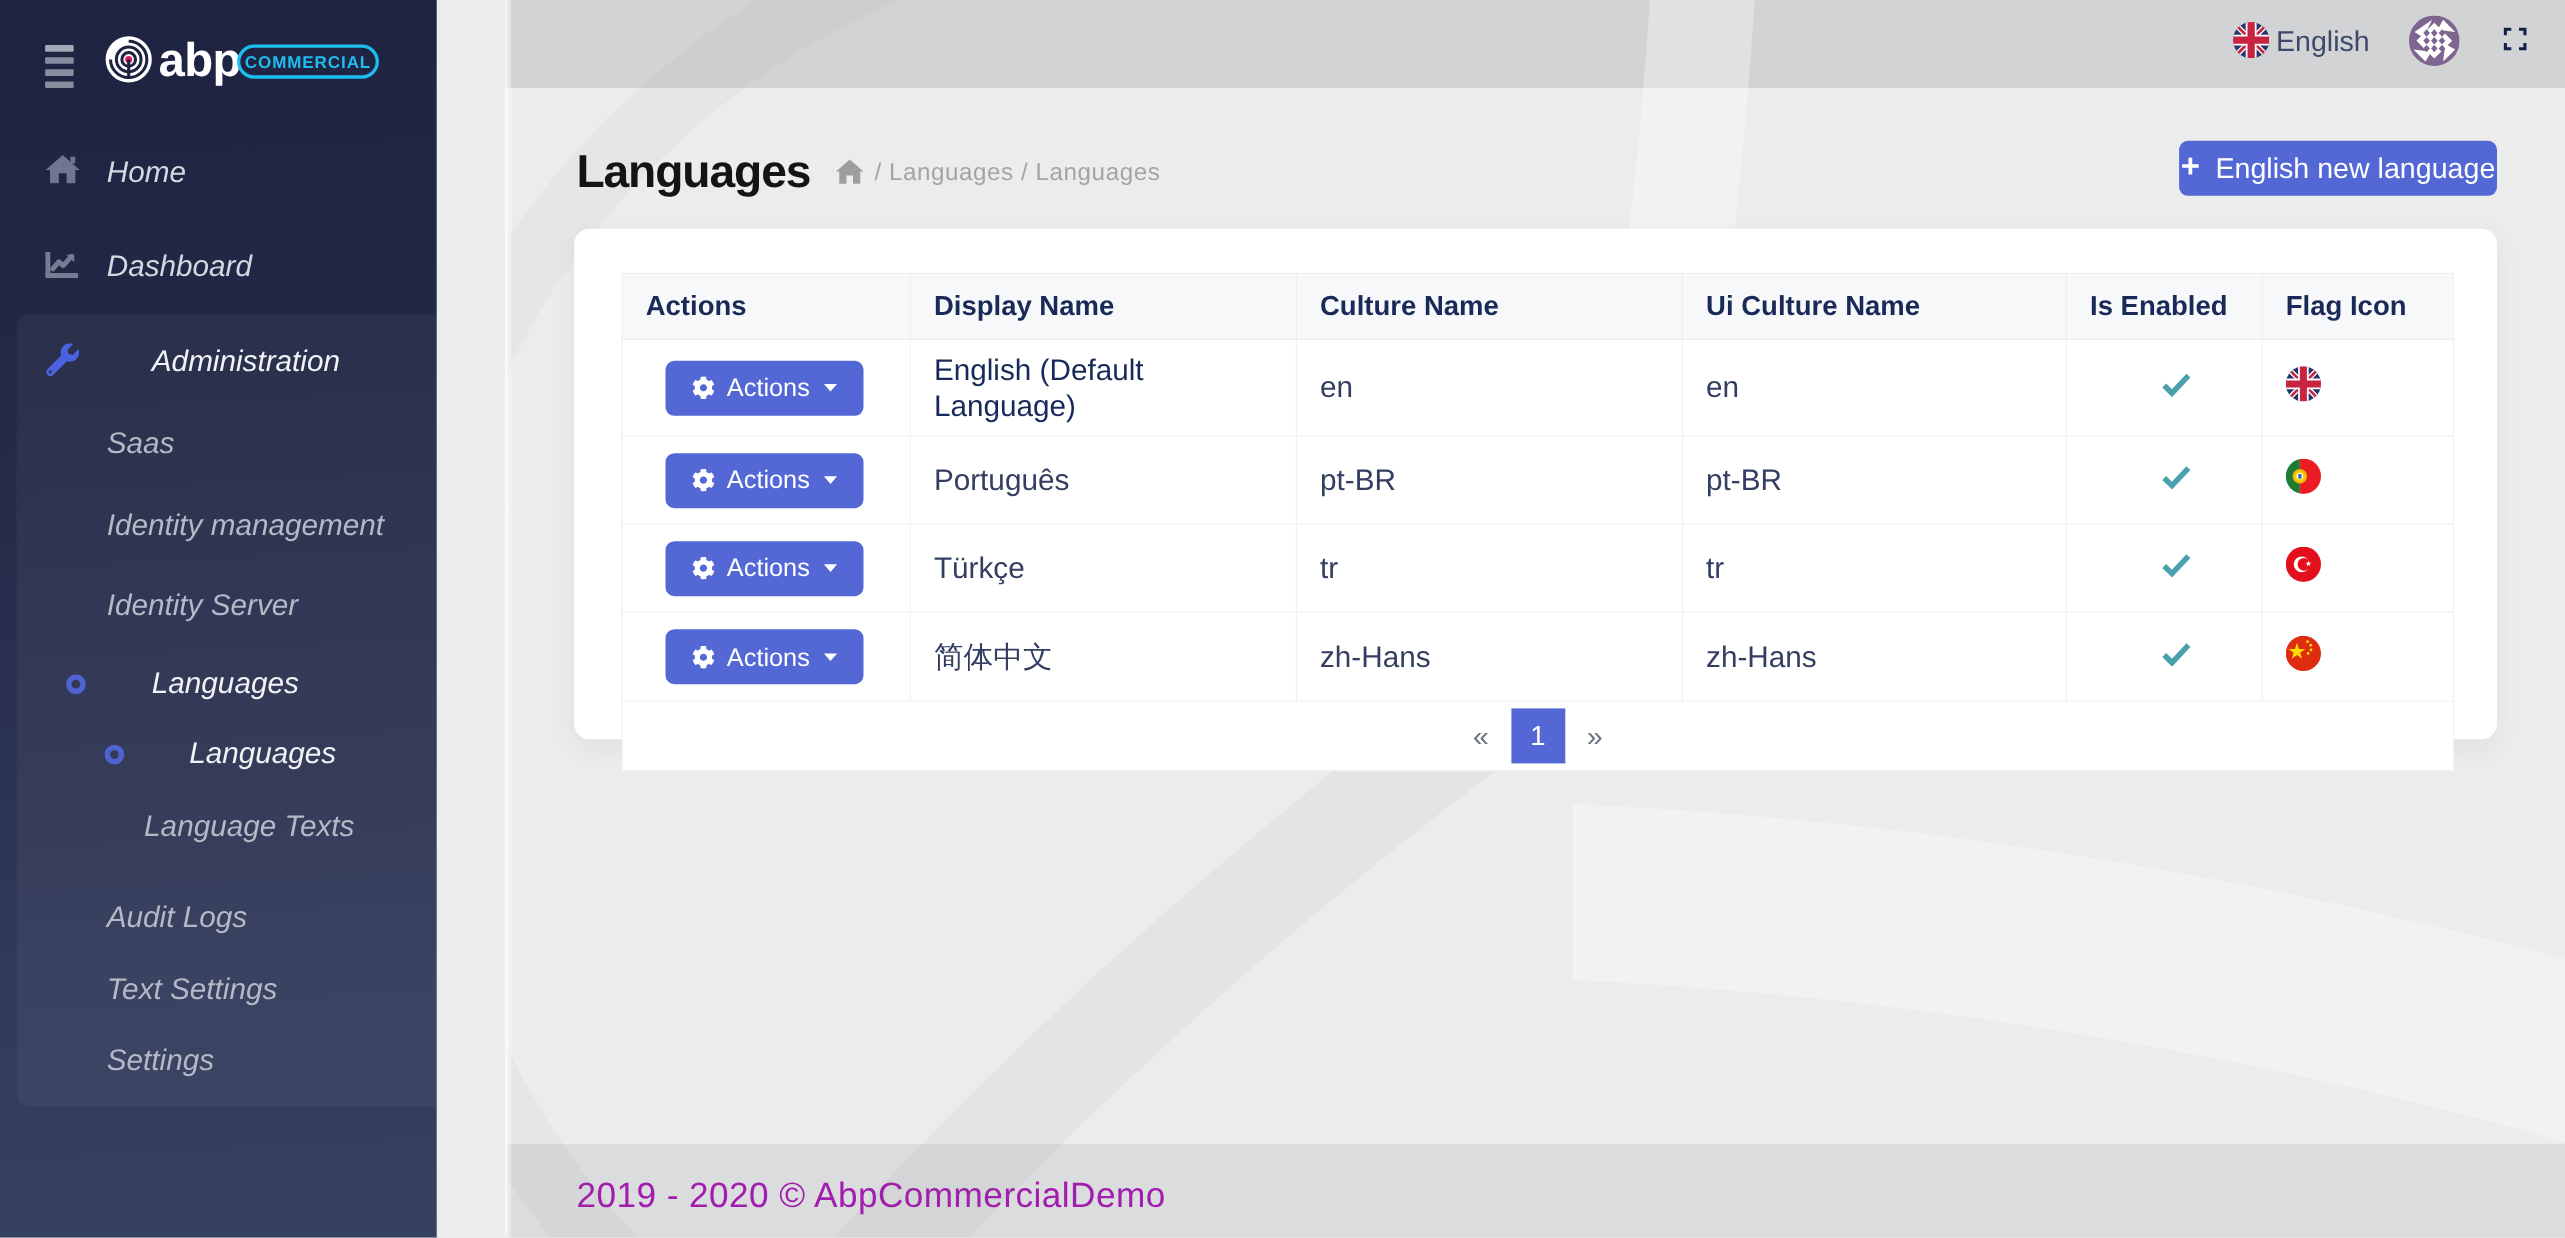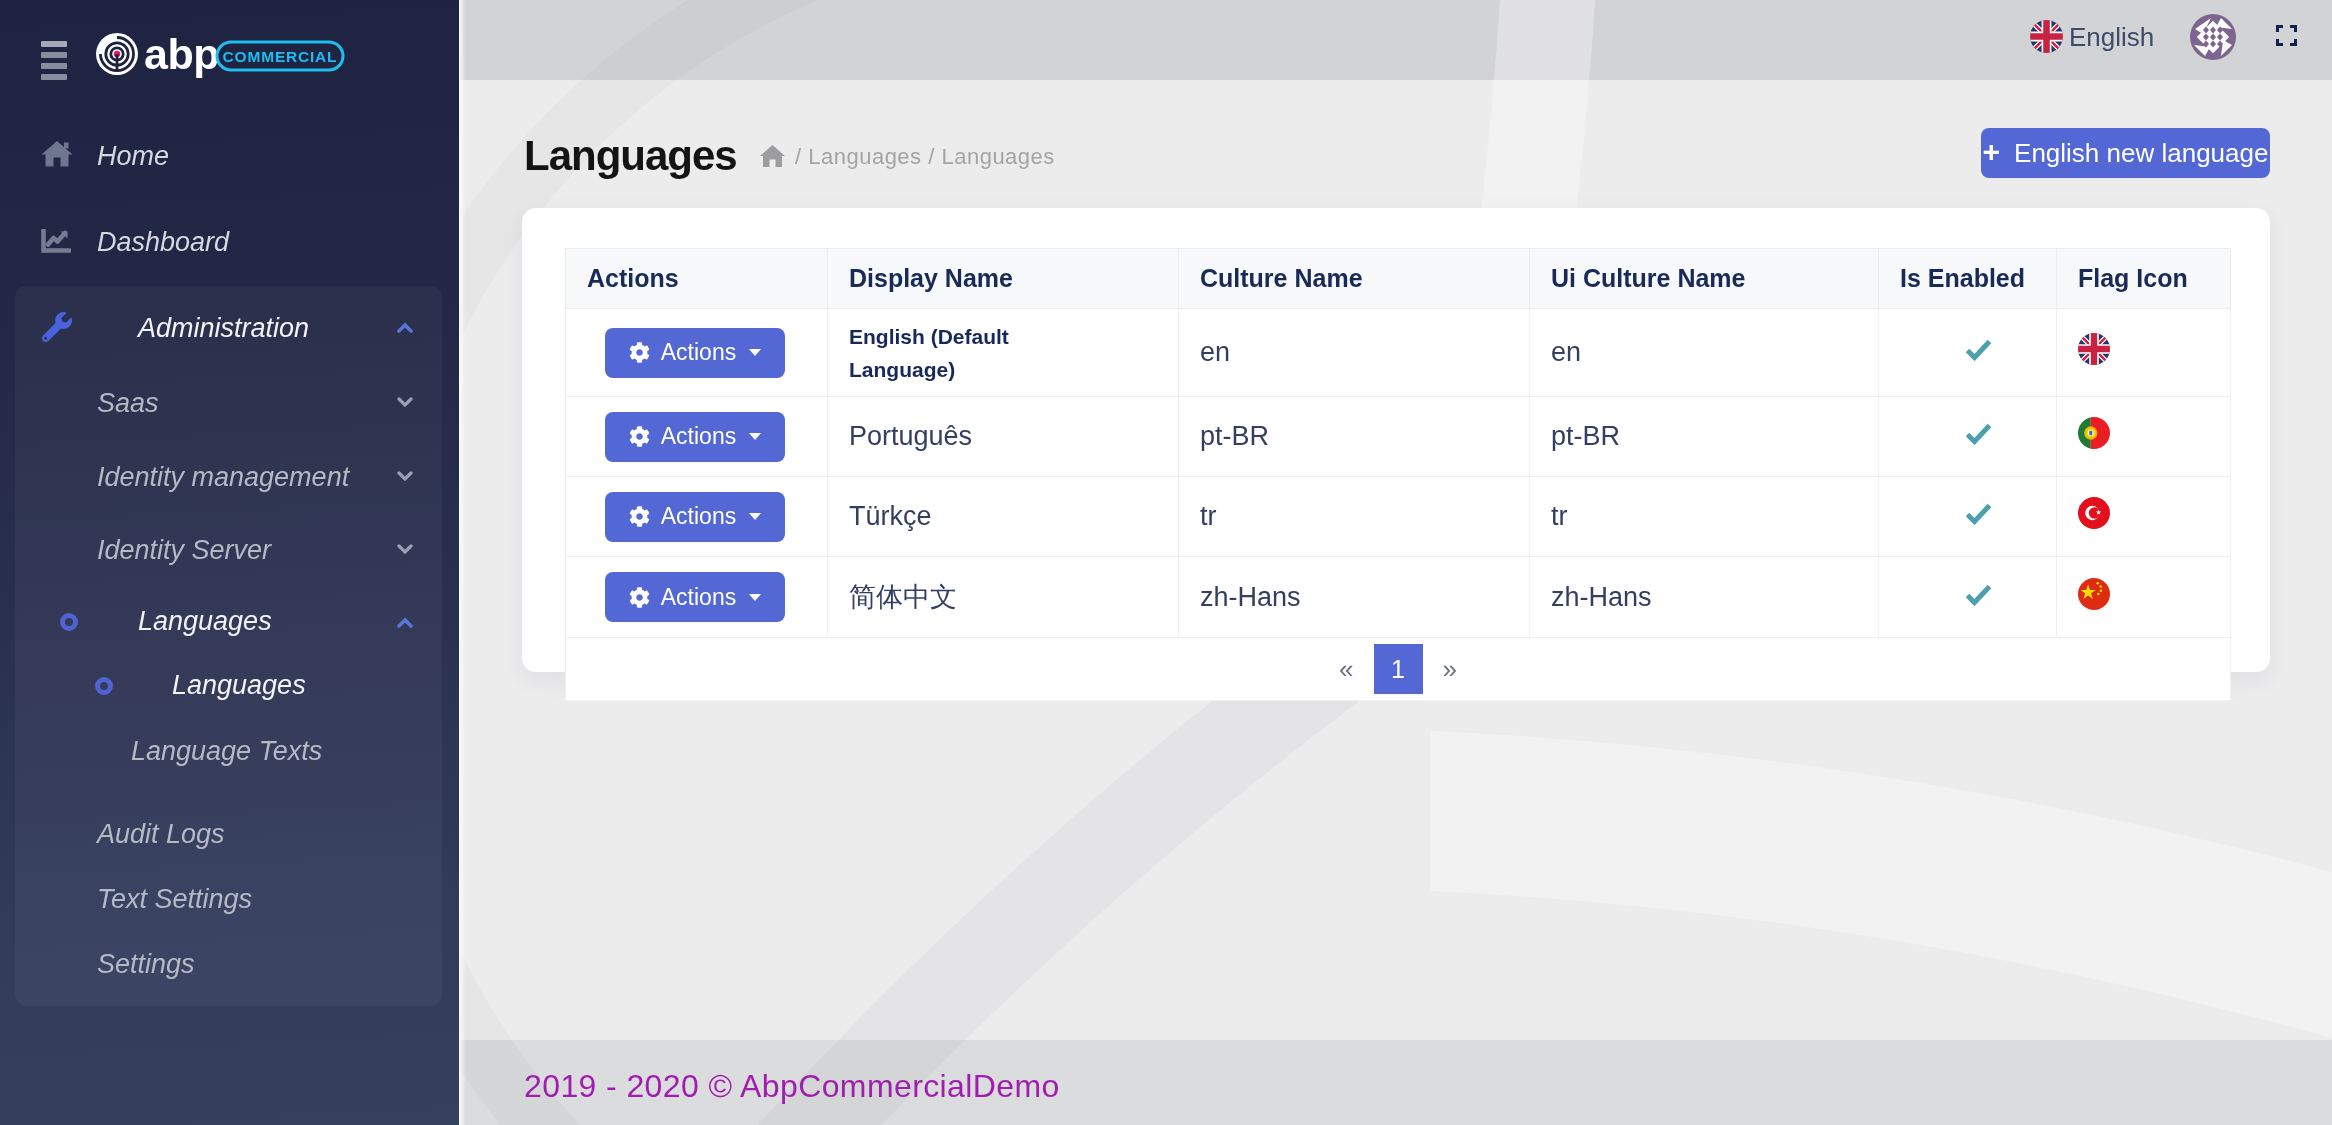--- a/index.html
+++ b/index.html
@@ -8,21 +8,21 @@
 
   
   .topbar { position:absolute; left:459px; top:0; width:1873px; height:80px; background:#d2d3d5; z-index:0; }
   .footer { position:absolute; left:459px; top:1040px; width:1873px; height:85px; background:#dbdcde; z-index:0; }
   .footer span { z-index:4;  position:absolute; left:65px; top:28px; font-size:32px; color:#a21caf; letter-spacing:.4px; }
 
   
   .ring { position:absolute; border-radius:50%; border:70px solid rgba(120,120,125,0.03); z-index:1; }
 
   
-  .sidebar { position:absolute; left:0; top:0; width:459px; height:1125px; z-index:3;
+  .sidebar { position:absolute; left:0; top:0; width:397px; height:1125px; z-index:3;
     background:linear-gradient(177deg,#1e2342 0%,#222845 30%,#2a3150 55%,#313a59 78%,#36405f 100%); overflow:hidden; }
   .burger div { position:absolute; left:41px; width:26px; height:6px; background:#878c9e; border-radius:1px; }
   .adminpanel { position:absolute; left:15px; top:286px; width:427px; height:720px; background:rgba(255,255,255,0.045); border-radius:12px; }
   .mi { position:absolute; font-size:27px; color:#b5b9c6; white-space:nowrap;font-style:italic; }
   .mi.lt { color:#d5d8e0; }
   .mi.white { color:#f2f3f7;margin-left:41px; }
   .micon { position:absolute; }
   .chev { position:absolute; width:16px; height:11px; }
 
   
@@ -35,21 +35,21 @@
   
   .card { z-index:2; position:absolute; left:522px; top:208px; width:1748px; height:464px; background:#fff; border-radius:14px;
      box-shadow:0 8px 24px rgba(30,30,60,.06); }
   table.lang { position:absolute; left:43px; top:40px; border-collapse:collapse; table-layout:fixed; width:1665px; }
   table.lang col.c1{width:262px} table.lang col.c2{width:351px} table.lang col.c3{width:351px}
   table.lang col.c4{width:349px} table.lang col.c5{width:178px} table.lang col.c6{width:174px}
   table.lang th { background:#f7f8f9; height:60px; text-align:left; padding-left:21px; font-size:25px; color:#192958; border:1px solid #ecedf0; font-weight:700; }
   table.lang td { border:1px solid #eef0f2; padding-left:21px; font-size:27px; color:#333e60; background:#fff; }
   tr.r1 td { height:88px; } tr.r2 td { height:80px; } tr.r3 td { height:80px; } tr.r4 td { height:81px; }
   td.ctr { text-align:center; padding-left:0; }
-  .dn-en { font-weight:700; color:#16295a; font-size:21px; line-height:33px; }
+  .dn-en { font-weight:400; color:#16295a; font-size:27px; line-height:33px; }
   .btn-act { width:180px; height:50px; border-radius:8px; background:#5368d5; color:#fff; font-size:23px;
      display:flex; align-items:center; justify-content:center; gap:11px; margin-left:39px; }
   .caret { width:0; height:0; border-left:6.5px solid transparent; border-right:6.5px solid transparent; border-top:7.5px solid #fff; margin-left:2px; }
   table.lang tr.pagerow td { height:63px; border:1px solid #eef0f2; padding:0; }
   .pager { display:flex; align-items:center; justify-content:center; gap:0; }
   .pager .nav { font-size:26px; color:#6a7280; padding:0 20px; }
   .pager .cur { flex:none; width:49px; height:50px; background:#5368d5; color:#fff; font-size:25px; display:flex; align-items:center; justify-content:center; }
 
   
   .hdr-eng { z-index:2; position:absolute; left:2069px; top:22px; font-size:26px; color:#3d4a6a; }

